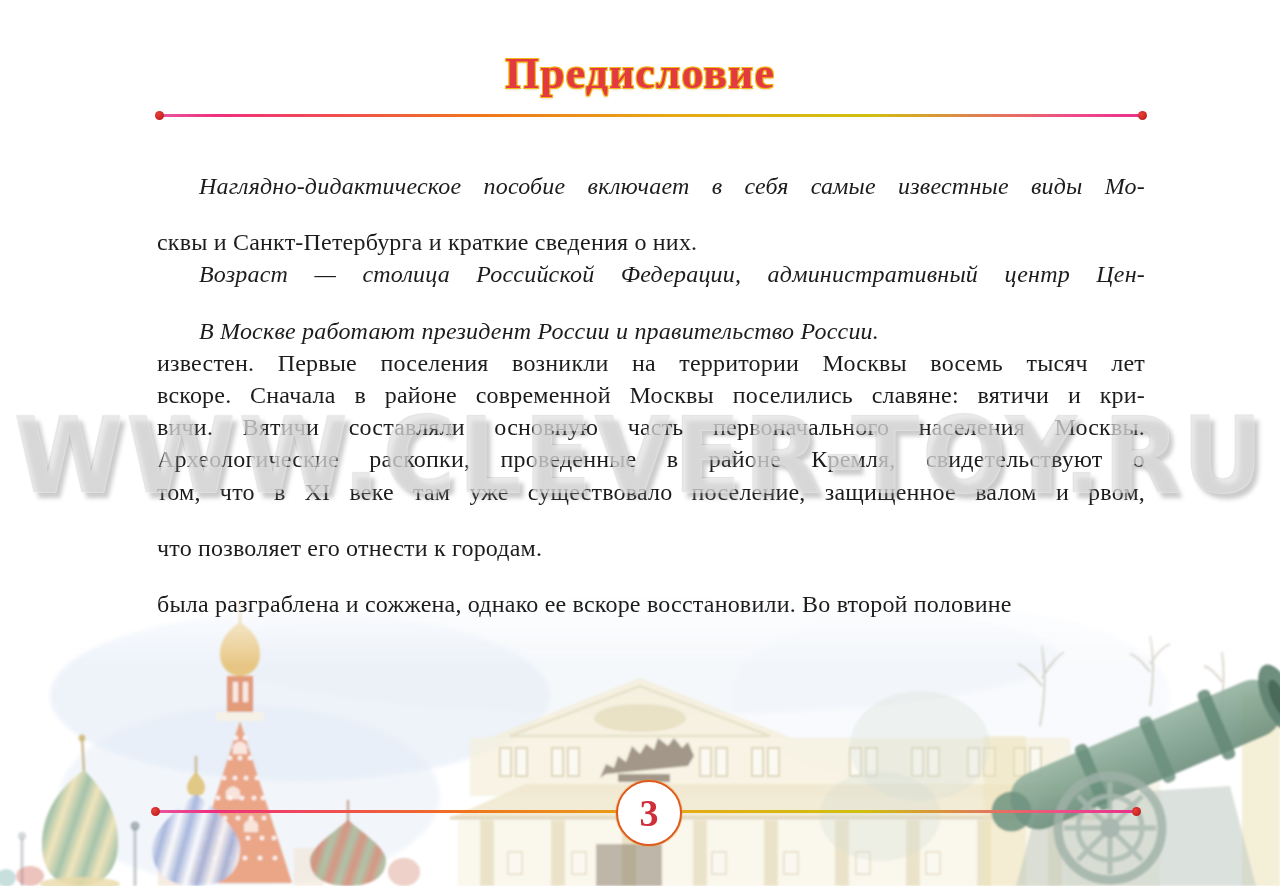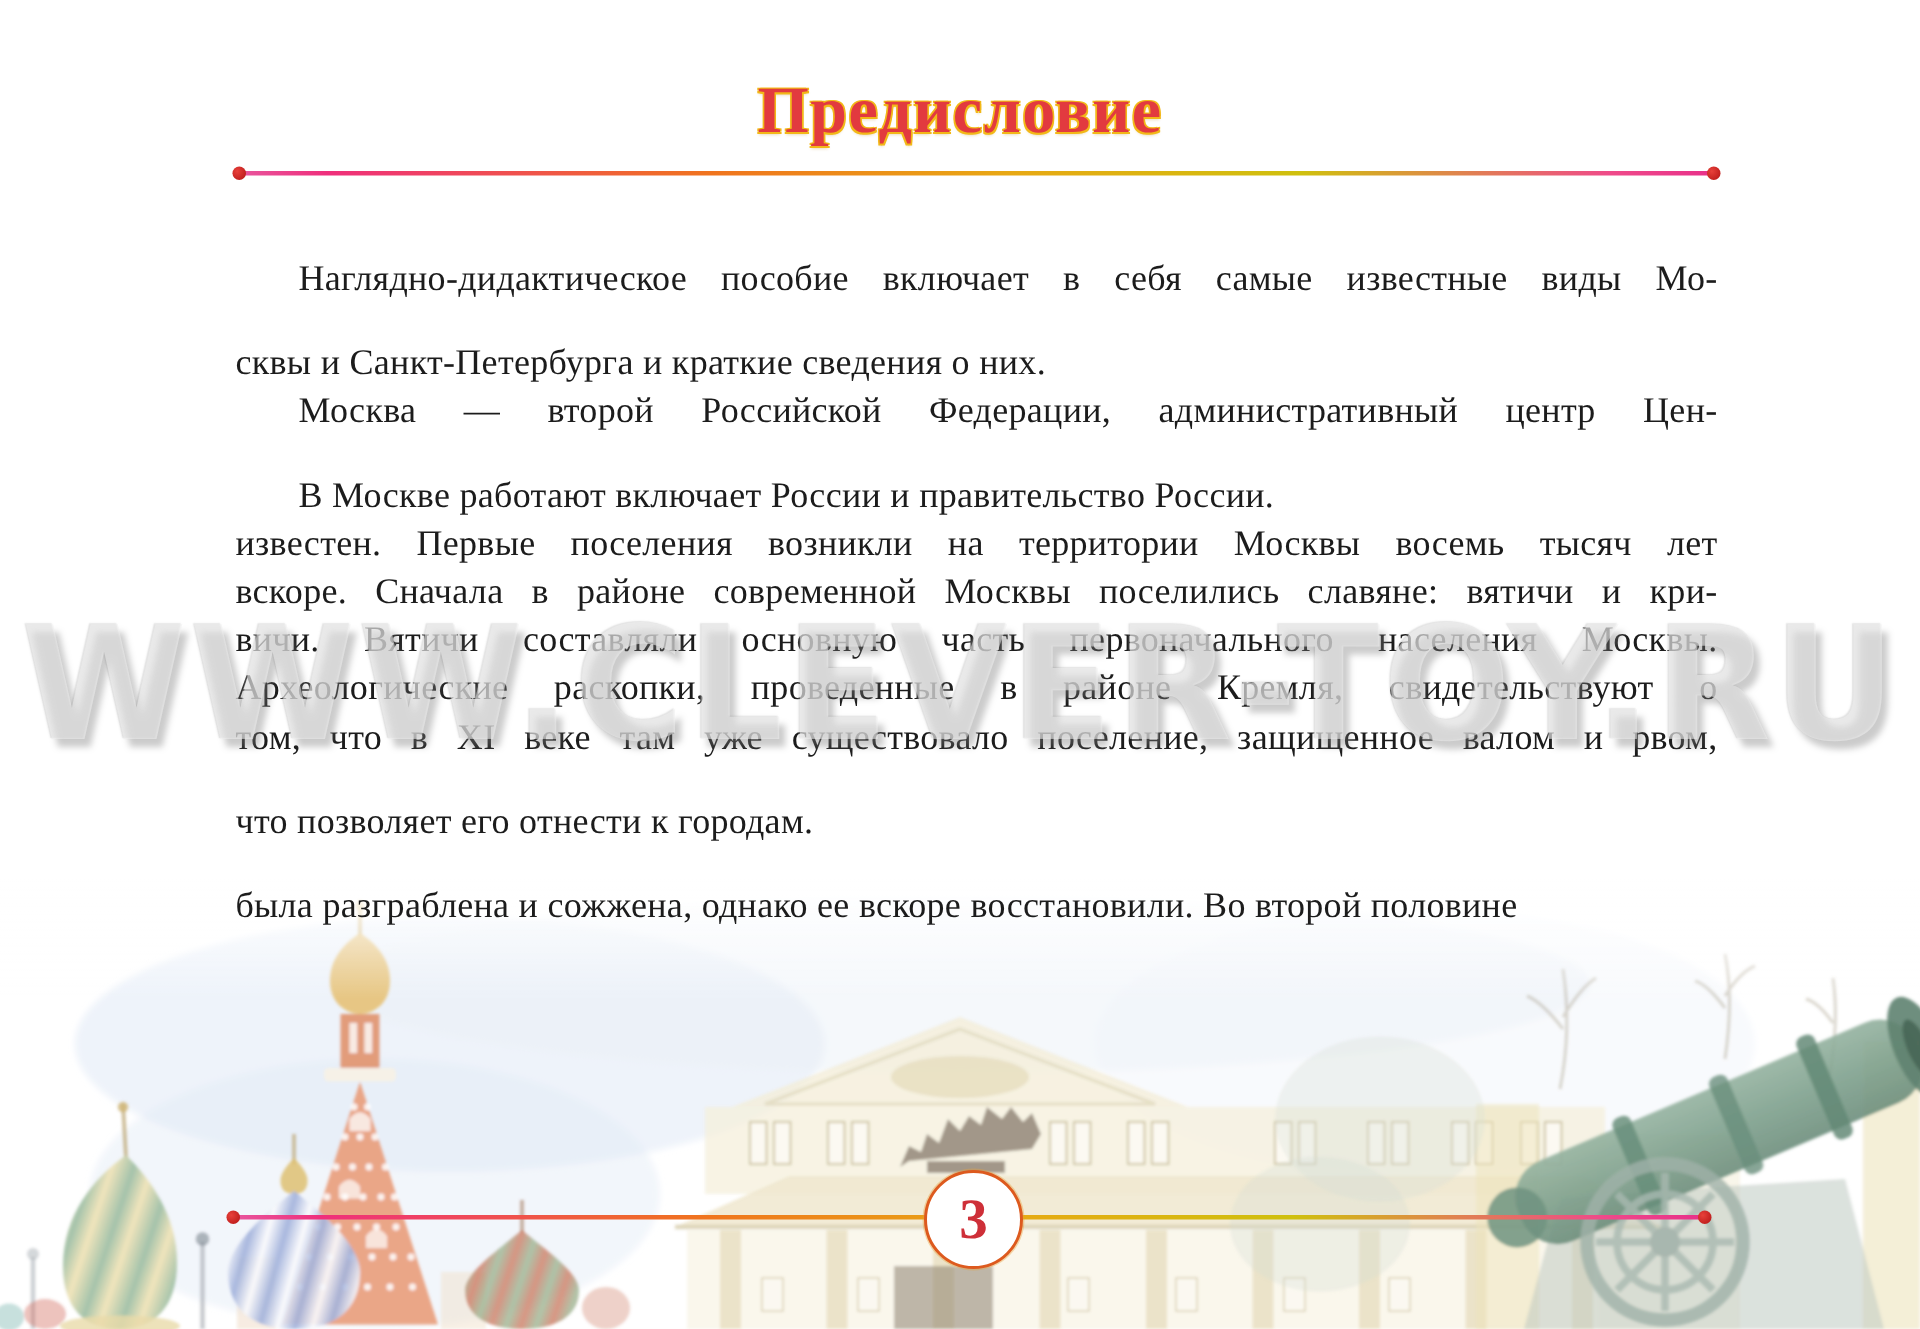--- a/index.html
+++ b/index.html
@@ -37,21 +37,21 @@
     position:absolute;left:157px;top:170px;width:988px;
     font-size:24px;color:#1c1c1c;z-index:2;
   }
   .tline{
     height:32.2px;line-height:32.2px;
     text-align:justify;text-align-last:justify;
     white-space:normal;
     letter-spacing:.2px;
   }
   .tline.last{text-align-last:left;margin-top:24px;}
-  .tline.first{text-indent:42px;}
+  .tline.first{text-indent:42px;font-style:italic;}
   
   .watermark{
     position:absolute;left:0;top:398px;width:100%;
     text-align:center;z-index:5;pointer-events:none;
     font-family:"DejaVu Sans", sans-serif;
     font-weight:bold;font-size:100px;letter-spacing:2px;
     color:rgba(240,240,240,0.55);
     text-shadow:4px 5px 4px rgba(125,125,125,0.40), -1px -1px 1px rgba(170,170,170,0.35);
     transform:scaleY(1.05);
   }
@@ -82,22 +82,22 @@
   <div class="title">Предисловие</div>
 
   <div class="rule rule-top">
     <span class="dot left"></span>
     <span class="dot right"></span>
   </div>
 
   <div class="text-block">
       <div class="tline first">Наглядно-дидактическое пособие включает в себя самые известные виды Мо-</div>
       <div class="tline last">сквы и Санкт-Петербурга и краткие сведения о них.</div>
-      <div class="tline first">Москва — второй Российской Федерации, административный центр Цен-</div>
-      <div class="tline first last">В Москве работают включает России и правительство России.</div>
+      <div class="tline first">Возраст — столица Российской Федерации, административный центр Цен-</div>
+      <div class="tline first last">В Москве работают президент России и правительство России.</div>
       <div class="tline">известен. Первые поселения возникли на территории Москвы восемь тысяч лет</div>
       <div class="tline">вскоре. Сначала в районе современной Москвы поселились славяне: вятичи и кри-</div>
       <div class="tline">вичи. Вятичи составляли основную часть первоначального населения Москвы.</div>
       <div class="tline">Археологические раскопки, проведенные в районе Кремля, свидетельствуют о</div>
       <div class="tline">том, что в XI веке там уже существовало поселение, защищенное валом и рвом,</div>
       <div class="tline last">что позволяет его отнести к городам.</div>
       <div class="tline last">была разграблена и сожжена, однако ее вскоре восстановили. Во второй половине</div>
     </div>
 
   <div class="watermark">WWW.CLEVER-TOY.RU</div>

